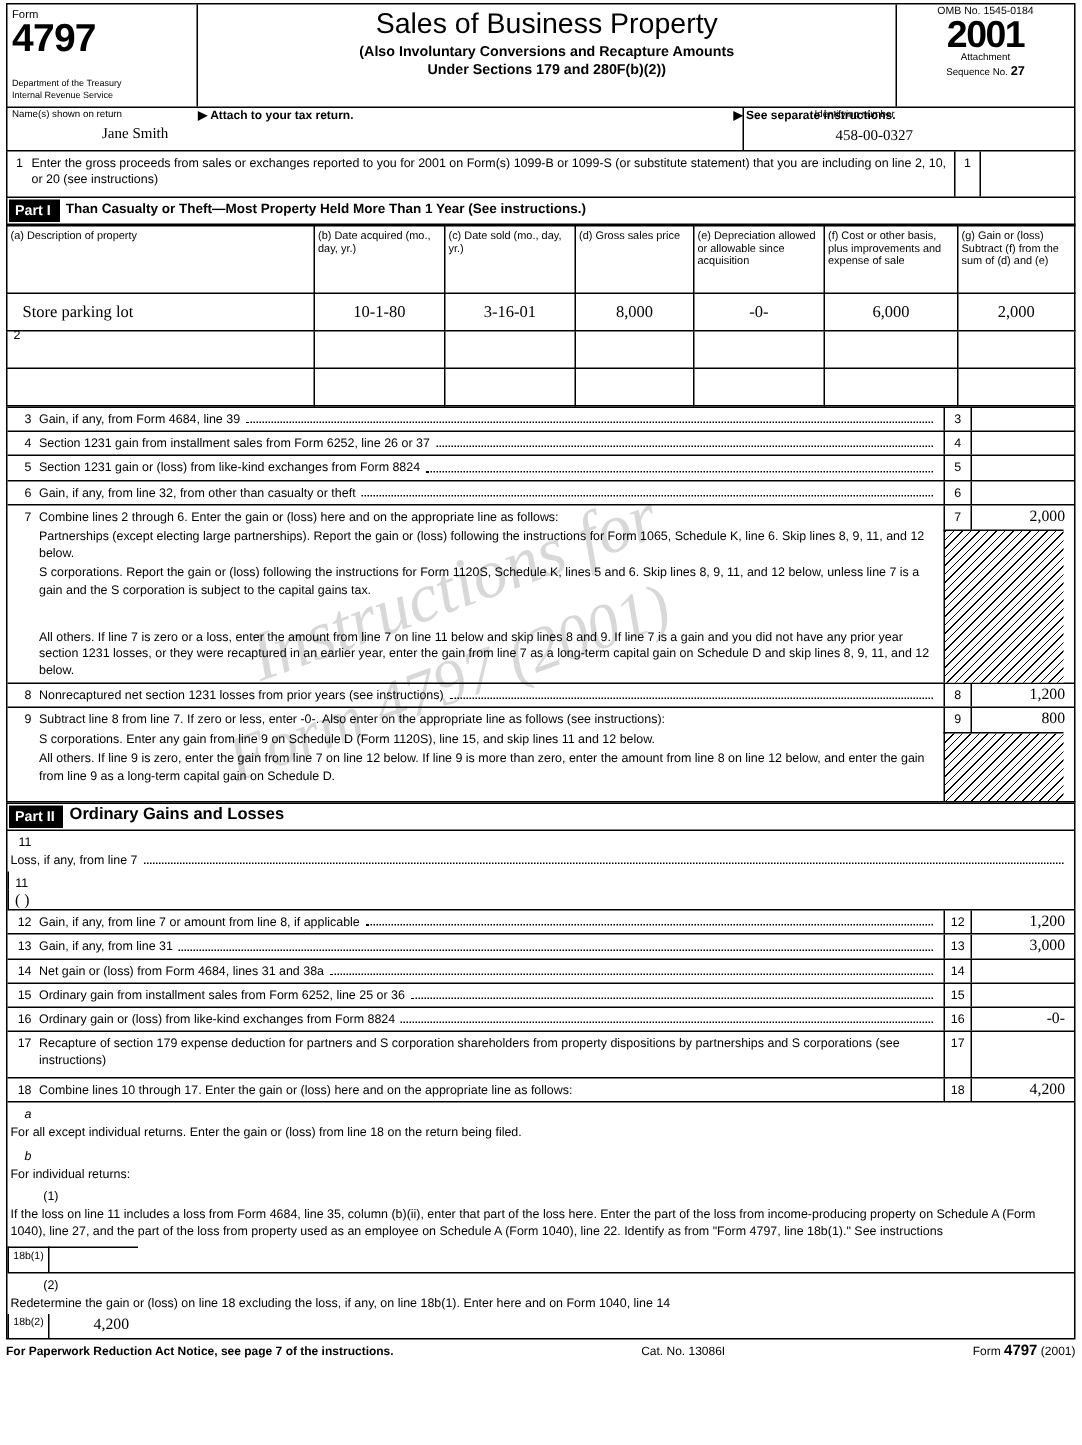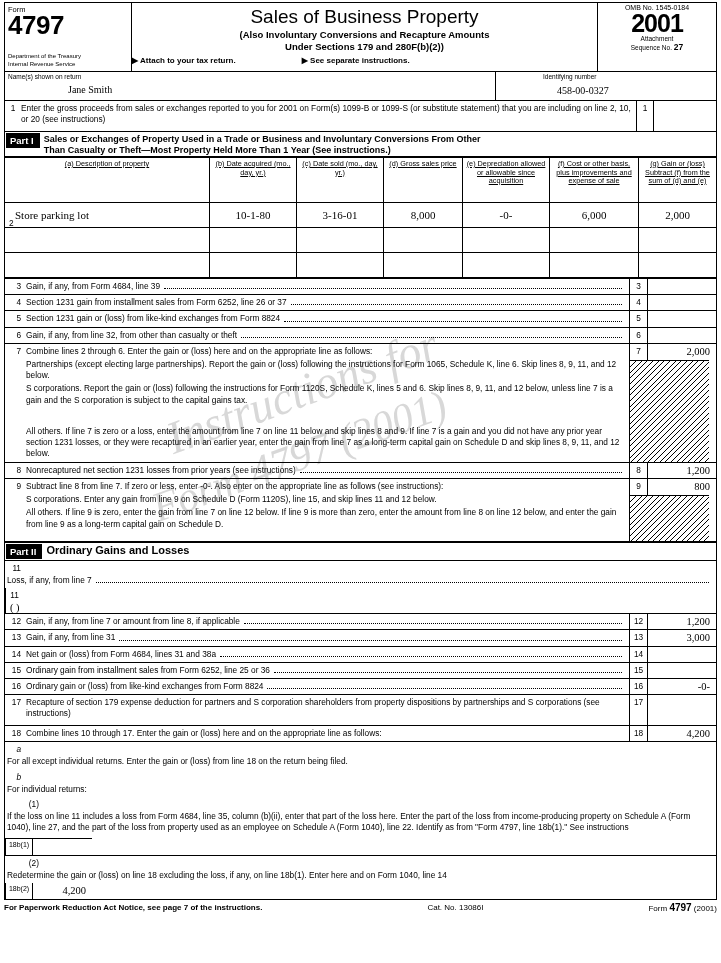--- a/index.html
+++ b/index.html
@@ -11,21 +11,21 @@
   .page{position:absolute;left:4px;top:2px;width:713px;height:958px;}
   
   .hdr{display:flex;border:1px solid #000;height:68px;}
   .hdr-left{width:120px;border-right:1px solid #000;position:relative;padding:2px 3px;}
   .hdr-form{font-size:7.5px;}
   .hdr-num{font-size:26px;font-weight:bold;letter-spacing:-0.5px;line-height:26px;margin-top:-2px;}
   .hdr-dept{font-size:6px;line-height:7.5px;position:absolute;bottom:3px;left:3px;}
   .hdr-mid{flex:1;text-align:center;padding-top:3px;position:relative;}
   .hdr-title{font-size:19px;font-weight:normal;}
   .hdr-sub{font-size:9.5px;font-weight:bold;line-height:11px;margin-top:1px;}
-  .hdr-attach{display:flex;justify-content:flex-start;gap:66px;font-size:8px;font-weight:bold;margin-top:4px;}
+  .hdr-attach{display:flex;justify-content:space-between;gap:66px;font-size:8px;font-weight:bold;margin-top:20px;}
   .hdr-right{width:118px;border-left:1px solid #000;text-align:center;position:relative;}
   .omb{font-size:7px;padding-top:1px;}
   .yr{font-size:25px;font-weight:bold;line-height:24px;letter-spacing:-1px;}
   .attachseq{font-size:6.5px;line-height:8px;}
   .attachseq b{font-size:8.5px;}
   
   .namerow{display:flex;border-left:1px solid #000;border-right:1px solid #000;border-bottom:1px solid #000;height:28px;gap:44px;}
   .namecell{flex:1;padding:1px 3px;position:relative;border-right:1px solid #000;}
   .idcell{width:170px;padding:1px 3px;position:relative;}
   .tiny{font-size:6.5px;}
@@ -39,21 +39,21 @@
   .l1box{width:62px;border-left:1px solid #000;}
   .l1boxnum{width:16px;border-left:1px solid #000;text-align:center;padding-top:2px;}
   
   .partbar{display:flex;align-items:flex-start;border-left:1px solid #000;border-right:1px solid #000;border-bottom:1px solid #000;}
   .partlbl{background:#000;color:#fff;font-weight:bold;font-size:9.5px;padding:2px 6px 2px 4px;margin:1px 4px 1px 1px;}
   .parttxt{font-weight:bold;font-size:9px;line-height:11px;padding-top:2px;}
   
   table{border-collapse:collapse;width:100%;}
   .tbl{border-left:1px solid #000;border-right:1px solid #000;}
   .tbl td,.tbl th{border:1px solid #000;font-weight:normal;}
-  .colhead{font-size:7.3px;line-height:8.5px;text-align:center;vertical-align:top;padding:2px 2px;height:40px;text-decoration:underline;}
+  .colhead{font-size:7.3px;line-height:8.5px;text-align:left;vertical-align:top;padding:2px 2px;height:40px;}
   .datarow td{height:22px;font-family:"Liberation Serif",serif;font-size:11px;text-align:center;}
   .datarow td.lft{text-align:left;padding-left:10px;}
   .emptyrow td{height:22px;}
   
   .lines{border-left:1px solid #000;border-right:1px solid #000;border-bottom:1px solid #000;}
   .lrow{display:flex;border-top:1px solid #000;}
   .lrow.nb{border-top:none;flex-direction:column;}
   .ln{width:16px;text-align:right;padding:2px 3px 0 0;flex:none;}
   .ltxt{flex:1;padding:2px 3px 2px 2px;line-height:11.2px;}
   .lnumbox{width:17px;border-left:1px solid #000;text-align:center;padding-top:2px;flex:none;}
@@ -125,21 +125,20 @@
   <div class="line1 z">
     <div class="l1num">1</div>
     <div class="l1txt">Enter the gross proceeds from sales or exchanges reported to you for 2001 on Form(s) 1099-B or 1099-S (or substitute statement) that you are including on line 2, 10, or 20 (see instructions)</div>
     <div class="l1boxnum">1</div>
     <div class="l1box"></div>
   </div>
 
   <div class="partbar z">
     <div class="partlbl">Part I</div>
     <div class="parttxt">
-      <div>Sales or Exchanges of Property Used in a Trade or Business and Involuntary Conversions From Other</div>
       <div>Than Casualty or Theft—Most Property Held More Than 1 Year (See instructions.)</div>
     </div>
   </div>
 
   <table class="tbl z">
     <tbody>
         <tr>
       <th class="colhead" style="width:200px">(a) Description of property</th>
       <th class="colhead" style="width:82px">(b) Date acquired (mo., day, yr.)</th>
       <th class="colhead" style="width:82px">(c) Date sold (mo., day, yr.)</th>

